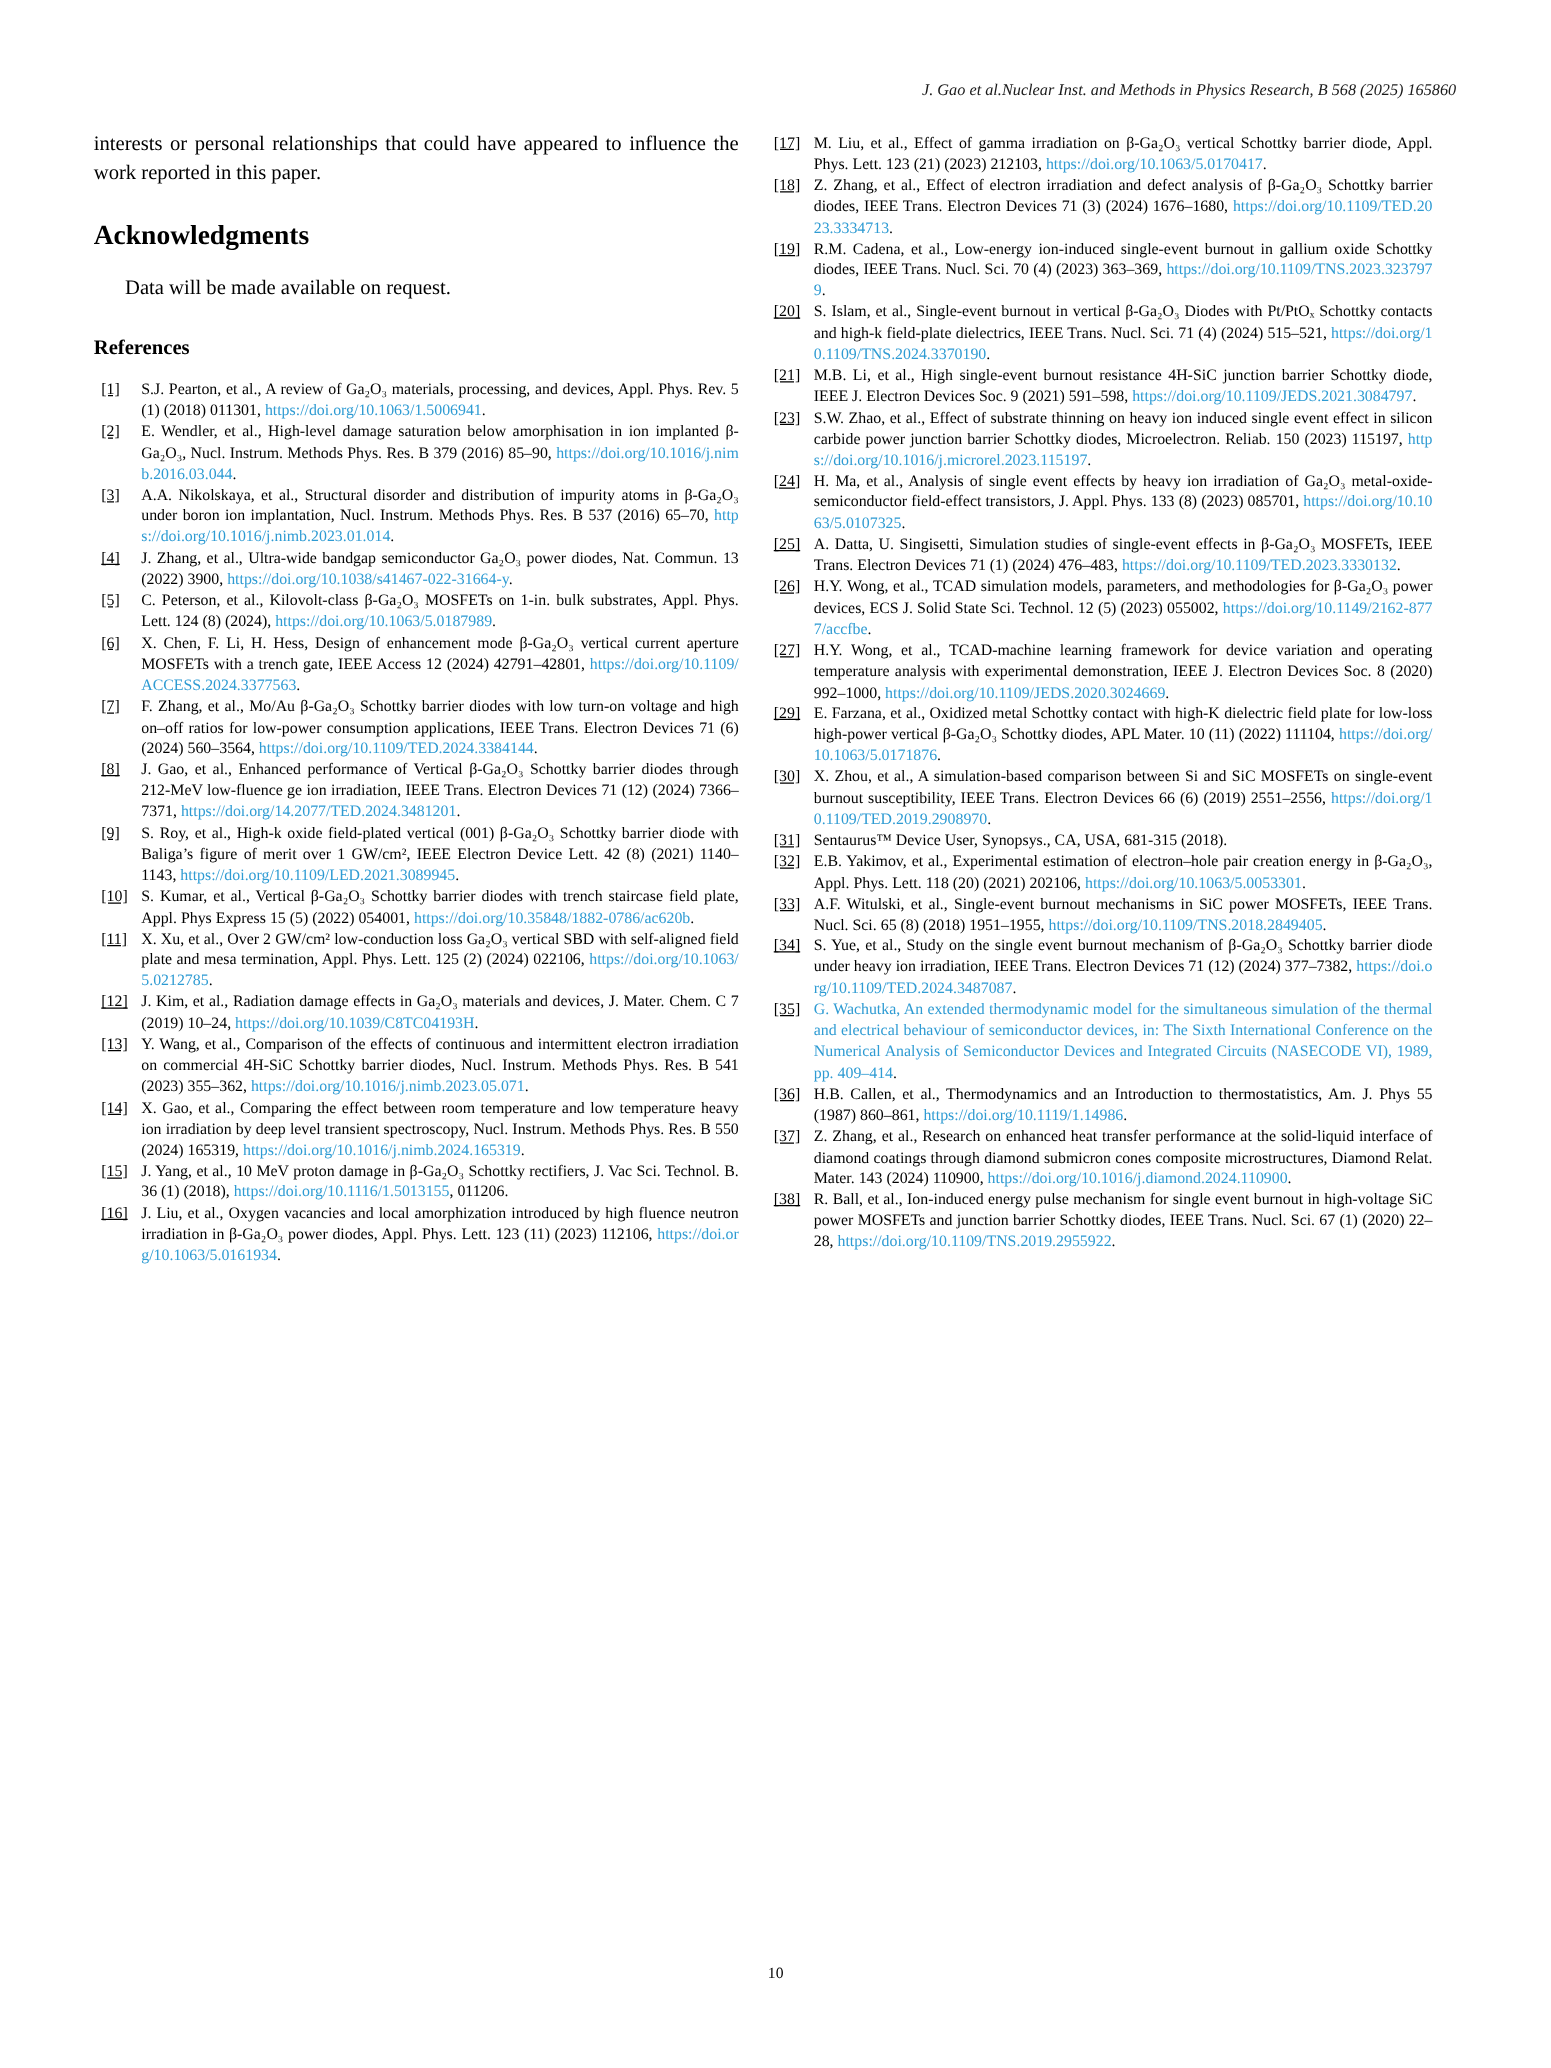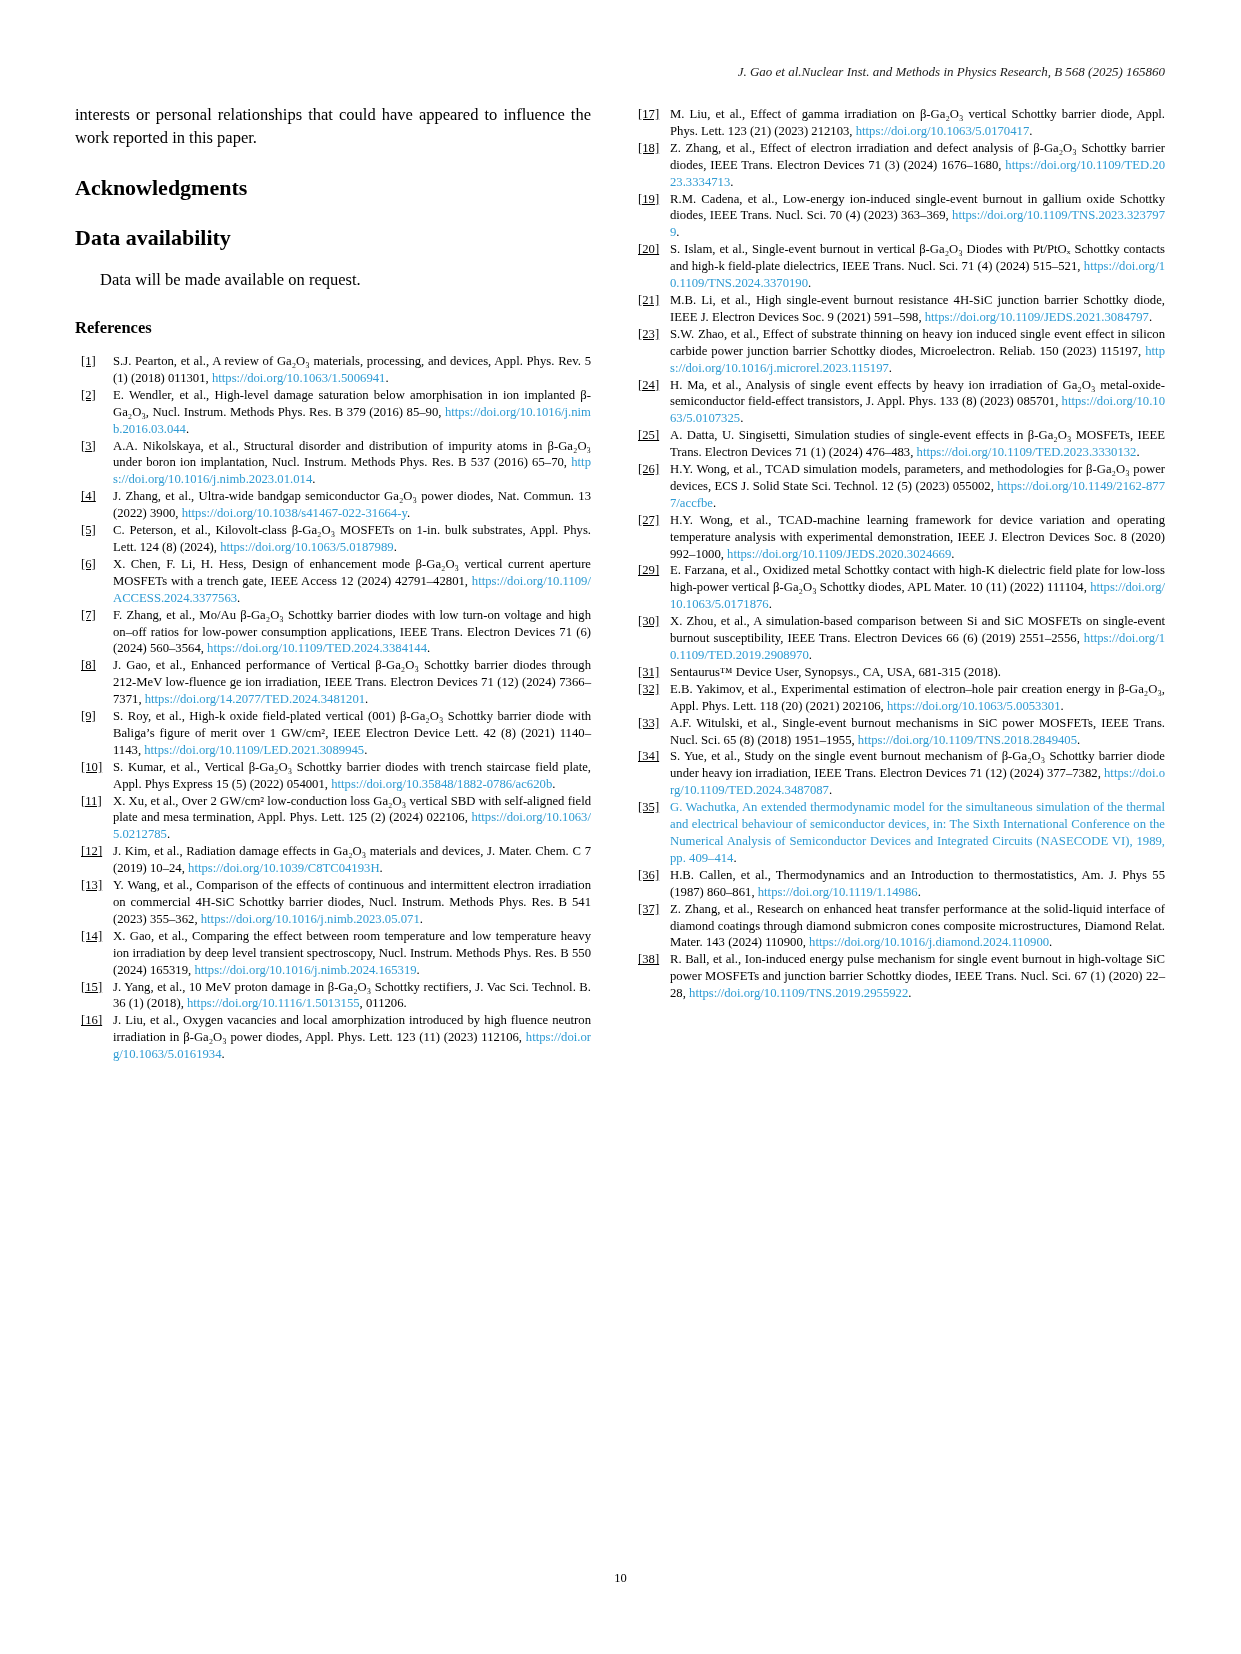--- a/index.html
+++ b/index.html
@@ -11,21 +11,21 @@
     color:#000;
     overflow:hidden;
   }
   .header-row{
     position:absolute;top:64px;left:75px;right:76px;
     display:flex;justify-content:flex-end;
     font-style:italic;font-size:13px;color:#1a1a1a;
   }
   .content{
     position:absolute;top:103px;left:75px;right:76px;
-    display:flex;gap:47px;
+    display:flex;gap:28px;
   }
   .col-left{width:516px;}
   .col-right{width:527px;}
   .para{
     font-size:16.5px;line-height:23px;text-align:justify;margin:0;
   }
   .para.indent{text-indent:25px;}
   .sec-heading{
     font-size:22px;font-weight:bold;margin:27px 0 0 0;line-height:23px;
   }
@@ -56,21 +56,20 @@
     <span>Nuclear Inst. and Methods in Physics Research, B 568 (2025) 165860</span>
   </div>
 
   <div class="content">
 
     <div class="col-left">
       <p class="para">interests or personal relationships that could have appeared to influence the work reported in this paper.</p>
 
       <h2 class="sec-heading">Acknowledgments</h2>
 
-      <h2 class="sec-heading">Data availability</h2>
       <p class="para indent">Data will be made available on request.</p>
 
       <h2 class="refs-heading">References</h2>
       <div class="ref-list">
           <div class="ref-item"><span class="ref-label">[1]</span><span>S.J. Pearton, et al., A review of Ga₂O₃ materials, processing, and devices, Appl. Phys. Rev. 5 (1) (2018) 011301, </span><a class="ref-link">https://doi.org/10.1063/1.5006941</a><span>.</span></div>
           <div class="ref-item"><span class="ref-label">[2]</span><span>E. Wendler, et al., High-level damage saturation below amorphisation in ion implanted β-Ga₂O₃, Nucl. Instrum. Methods Phys. Res. B 379 (2016) 85–90, </span><a class="ref-link">https://doi.org/10.1016/j.nimb.2016.03.044</a><span>.</span></div>
           <div class="ref-item"><span class="ref-label">[3]</span><span>A.A. Nikolskaya, et al., Structural disorder and distribution of impurity atoms in β-Ga₂O₃ under boron ion implantation, Nucl. Instrum. Methods Phys. Res. B 537 (2016) 65–70, </span><a class="ref-link">https://doi.org/10.1016/j.nimb.2023.01.014</a><span>.</span></div>
           <div class="ref-item"><span class="ref-label">[4]</span><span>J. Zhang, et al., Ultra-wide bandgap semiconductor Ga₂O₃ power diodes, Nat. Commun. 13 (2022) 3900, </span><a class="ref-link">https://doi.org/10.1038/s41467-022-31664-y</a><span>.</span></div>
           <div class="ref-item"><span class="ref-label">[5]</span><span>C. Peterson, et al., Kilovolt-class β-Ga₂O₃ MOSFETs on 1-in. bulk substrates, Appl. Phys. Lett. 124 (8) (2024), </span><a class="ref-link">https://doi.org/10.1063/5.0187989</a><span>.</span></div>
           <div class="ref-item"><span class="ref-label">[6]</span><span>X. Chen, F. Li, H. Hess, Design of enhancement mode β-Ga₂O₃ vertical current aperture MOSFETs with a trench gate, IEEE Access 12 (2024) 42791–42801, </span><a class="ref-link">https://doi.org/10.1109/ACCESS.2024.3377563</a><span>.</span></div>

